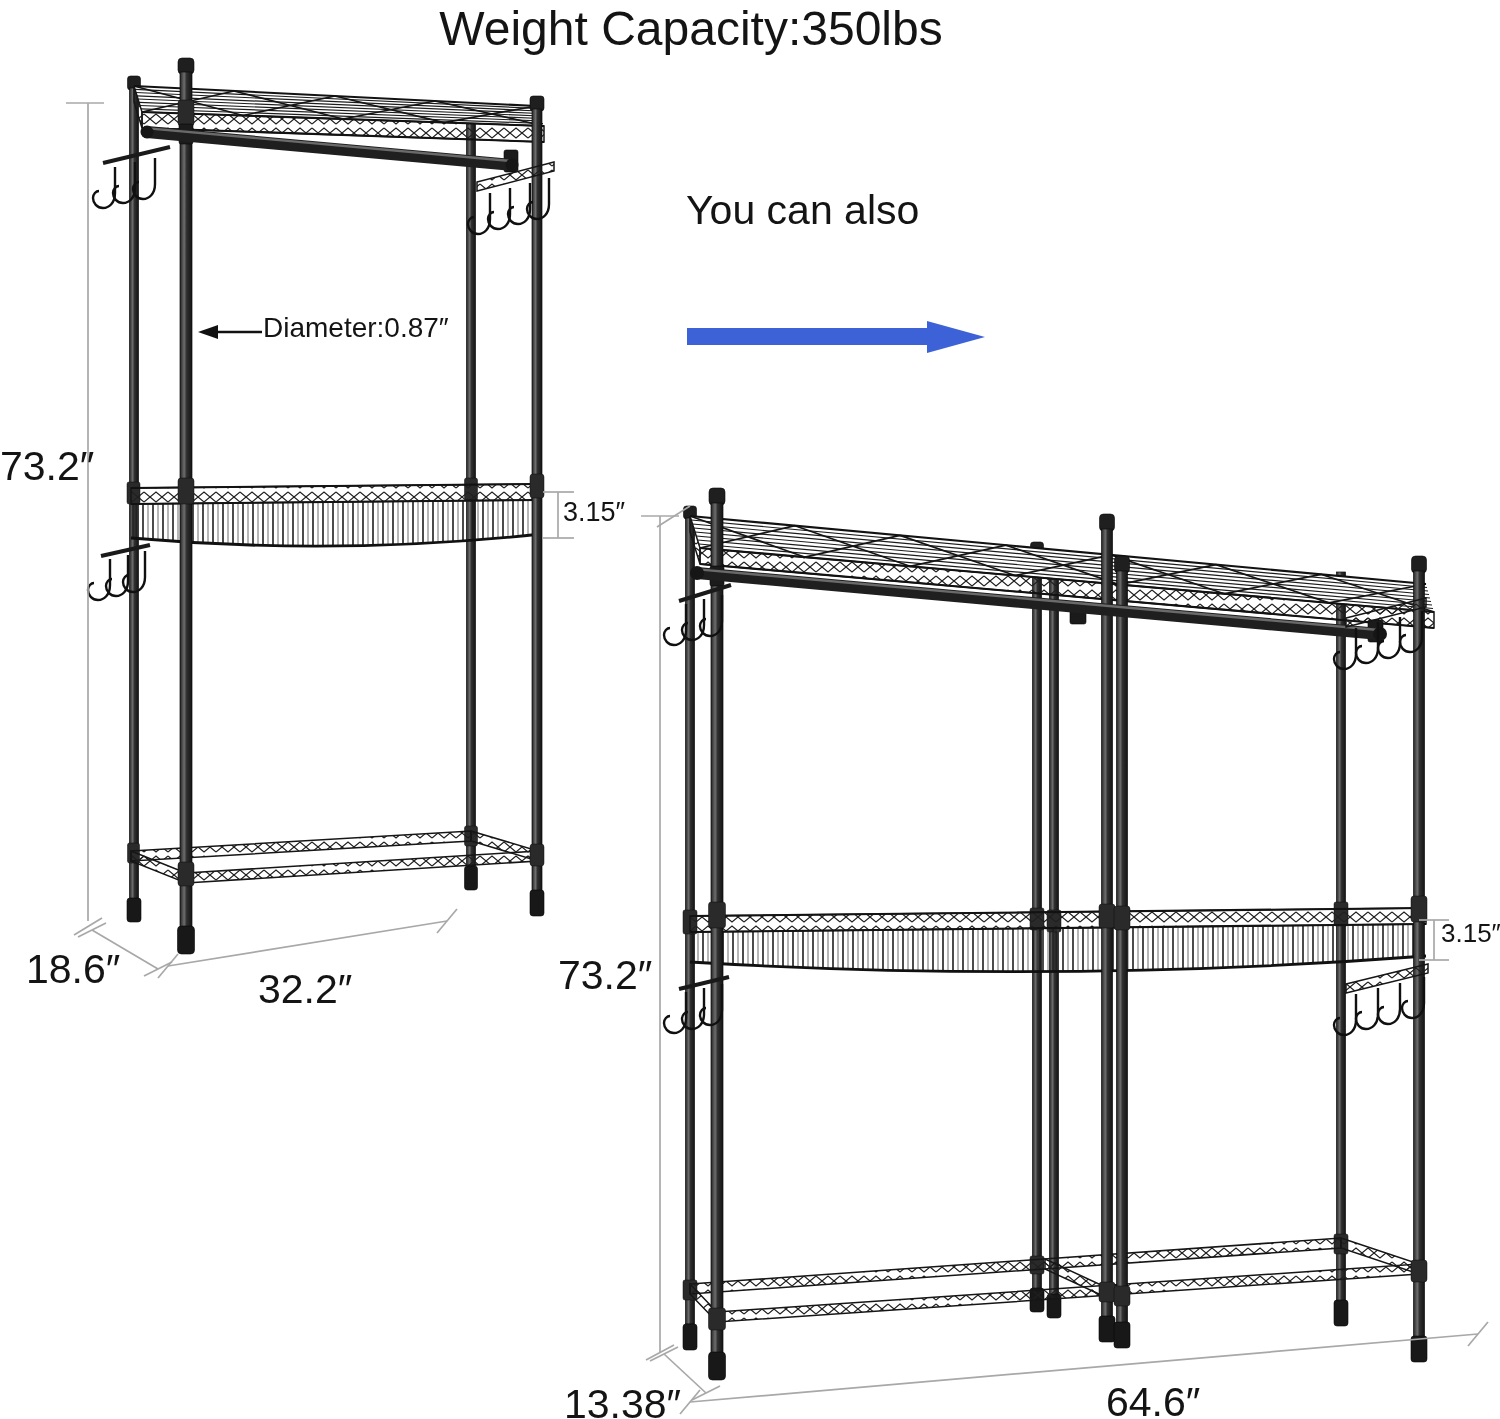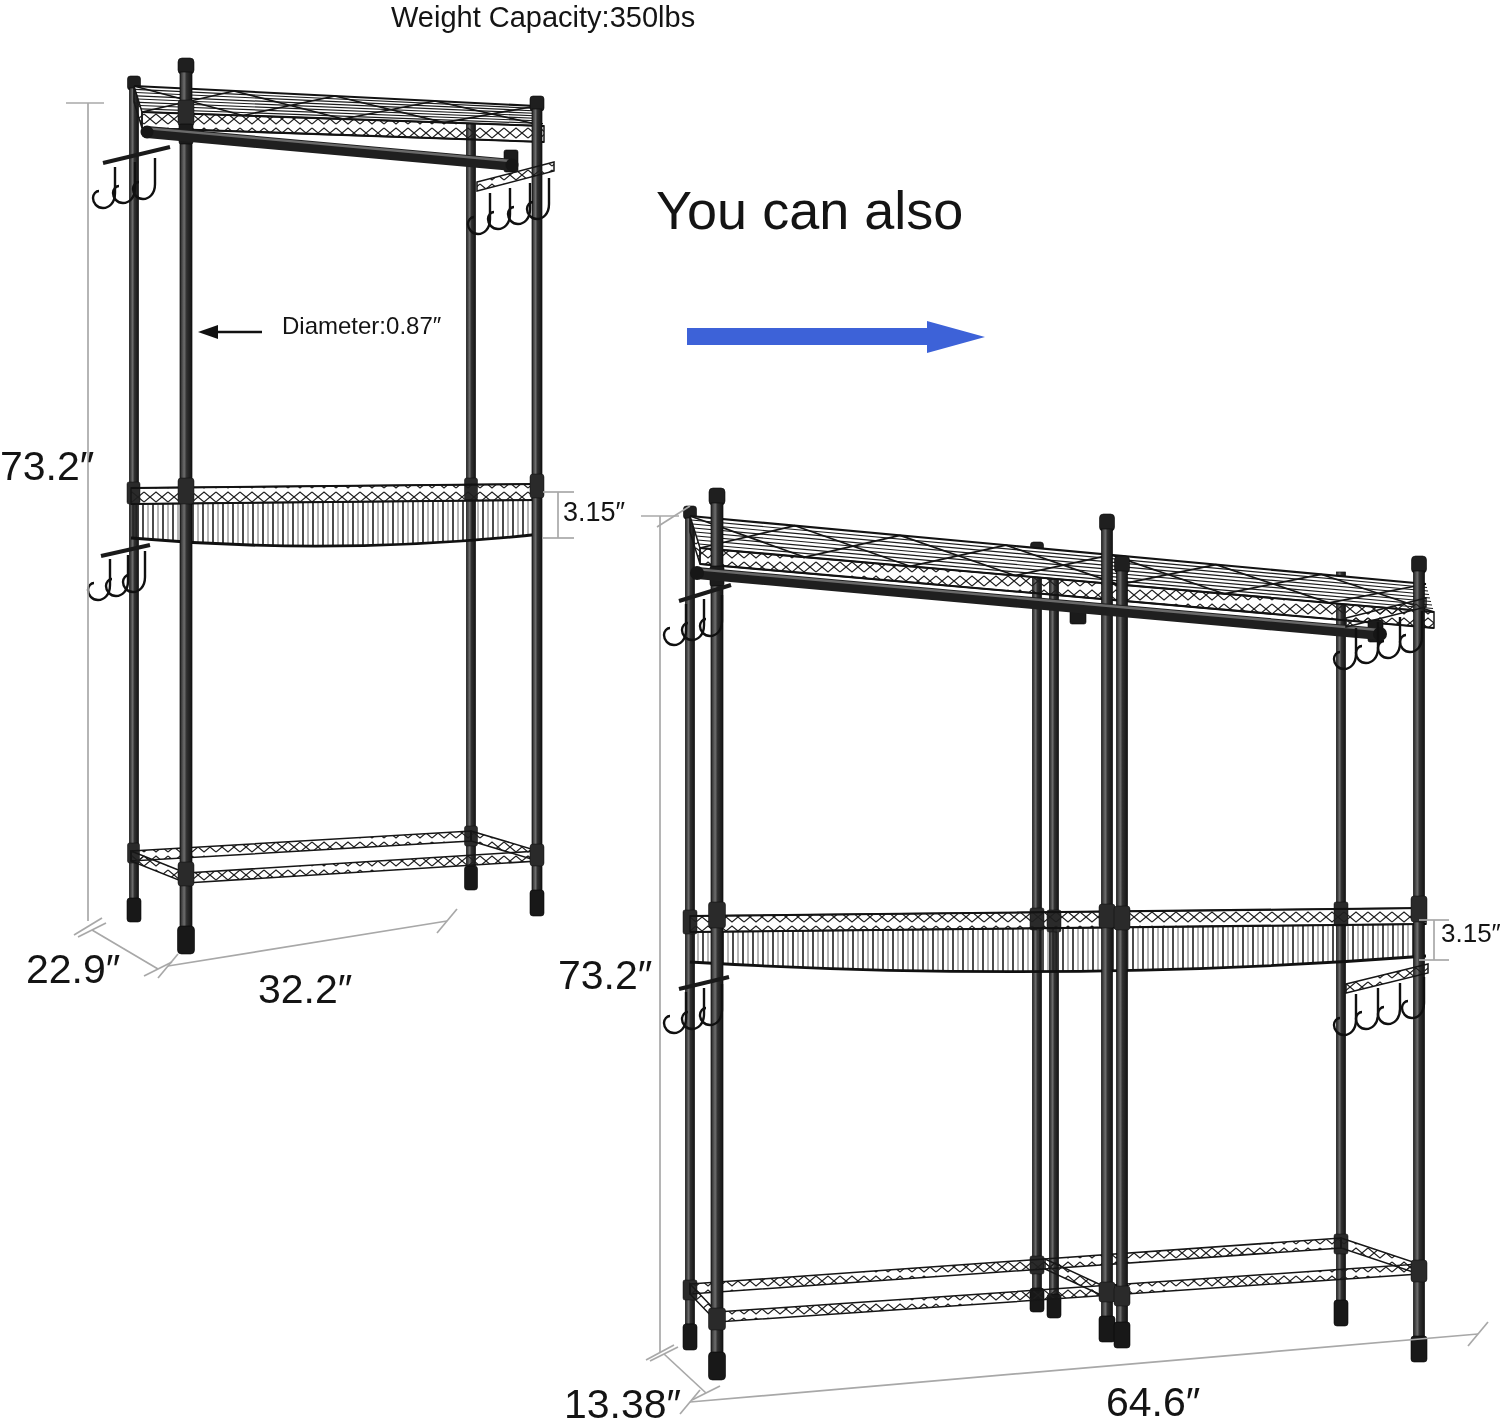--- a/index.html
+++ b/index.html
@@ -1,22 +1,22 @@
 <!DOCTYPE html>
 <html><head>
 <meta charset="utf-8">
 <style>
   html,body{margin:0;padding:0;background:#fff;}
   .stage{position:relative;width:1500px;height:1419px;background:#fff;overflow:hidden;
          font-family:"Liberation Sans",sans-serif;color:#141414;}
   .stage svg{position:absolute;left:0;top:0;}
   .lbl{position:absolute;white-space:nowrap;color:#141414;}
-  .lbl-title{left:391px;top:1px;width:600px;text-align:left;font-size:29px;}
-  .lbl-note{left:656px;top:184px;font-size:54px;line-height:53px;}
-  .lbl-diam{left:282px;top:312px;font-size:24px;}
+  .lbl-title{left:391px;top:1px;width:600px;text-align:center;font-size:48px;}
+  .lbl-note{left:686px;top:184px;font-size:41px;line-height:53px;}
+  .lbl-diam{left:263px;top:312px;font-size:28px;}
   .lbl-lh{left:0px;top:443px;width:86px;text-align:right;font-size:41px;}
   .lbl-ld{left:26px;top:946px;font-size:41px;}
   .lbl-lw{left:258px;top:966px;font-size:41px;}
   .lbl-lb{left:563px;top:497px;font-size:27px;}
   .lbl-rh{left:558px;top:952px;width:90px;text-align:right;font-size:41px;}
   .lbl-rb{left:1441px;top:918px;font-size:26px;}
   .lbl-rd{left:564px;top:1381px;font-size:41px;}
   .lbl-rw{left:1106px;top:1379px;font-size:41px;}
   
   .pole{fill:url(#poleGrad);stroke:#0d0d0d;stroke-width:.7;}
@@ -320,21 +320,21 @@
 </svg>
 
 <div class="lbl lbl-title">Weight Capacity:350lbs</div>
 
 <div class="lbl lbl-note">
   <div>You can also</div>
 </div>
 
 <div class="lbl lbl-diam">Diameter:0.87″</div>
 <div class="lbl lbl-lh">73.2″</div>
-<div class="lbl lbl-ld">22.9″</div>
+<div class="lbl lbl-ld">18.6″</div>
 <div class="lbl lbl-lw">32.2″</div>
 <div class="lbl lbl-lb">3.15″</div>
 
 <div class="lbl lbl-rh">73.2″</div>
 <div class="lbl lbl-rb">3.15″</div>
 <div class="lbl lbl-rd">13.38″</div>
 <div class="lbl lbl-rw">64.6″</div>
 
 </div>
 

